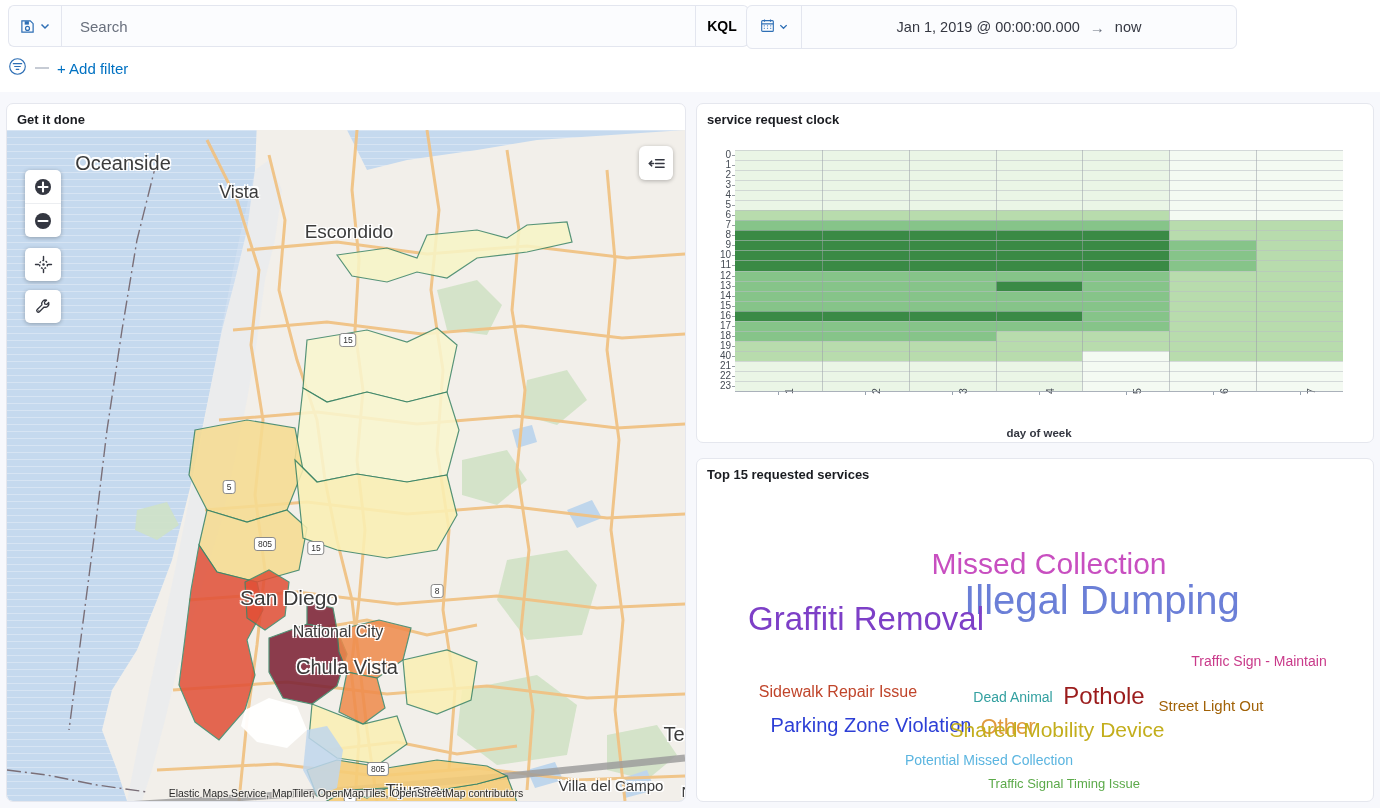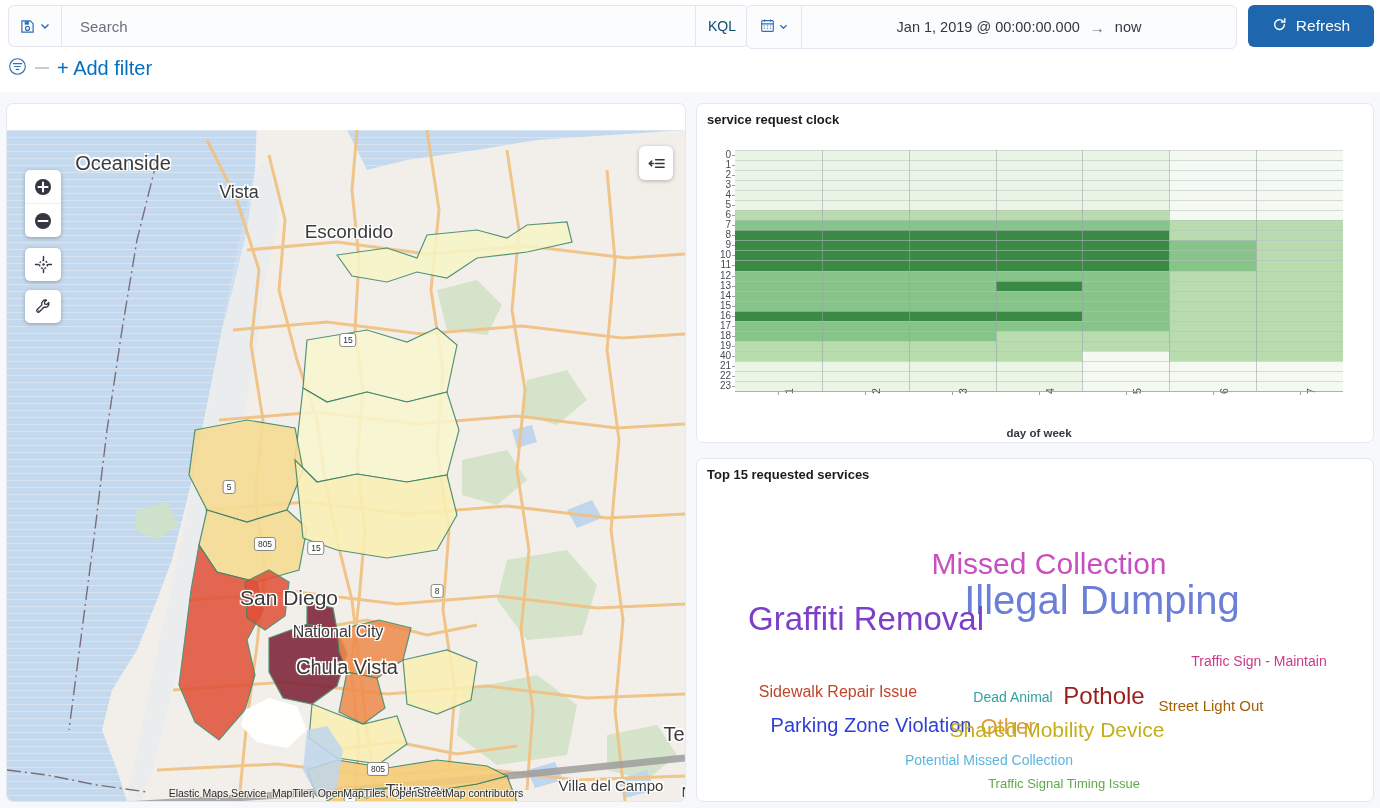--- a/index.html
+++ b/index.html
@@ -62,24 +62,25 @@
   }
   .search-field input::placeholder { color: #69707d; opacity: 1; }
   .kql-btn {
     width: 52px;
     border: 1px solid #e3e6ef;
     border-left: none;
     background: #fbfcfe;
     display: flex;
     align-items: center;
     justify-content: center;
-    color: #0c4a6e;
+    color: #000000;
     font-size: 14px;
     cursor: pointer;
     border-radius: 0 6px 6px 0;
+    font-weight: bold;
   }
   .date-picker-group {
     position: absolute;
     left: 746px; top: 5px;
     height: 42px;
     display: flex;
     align-items: stretch;
     border: 1px solid #e3e6ef;
     border-radius: 6px;
     background: #fbfcfe;
@@ -130,21 +131,21 @@
     gap: 8px;
     height: 24px;
   }
   .filter-dash {
     width: 14px;
     height: 1.5px;
     background: #c6cbd4;
   }
   .add-filter-link {
     color: #0071c2;
-    font-size: 20px;
+    font-size: 15px;
     cursor: pointer;
   }
 
   
   .panel {
     position: absolute;
     background: #ffffff;
     border: 1px solid #e5e7ee;
     border-radius: 7px;
     box-sizing: border-box;
@@ -384,43 +385,35 @@
         </svg>
       </span>
     </div>
     <div class="date-range">
       <span>Jan 1, 2019 @ 00:00:00.000</span>
       <span class="arrow">→</span>
       <span>now</span>
     </div>
   </div>
 
-  <button class="refresh-btn">
-    <span>
-      <svg width="15" height="15" viewBox="0 0 16 16" fill="none" stroke="#ffffff" stroke-width="1.5" stroke-linecap="round">
-        <path d="M13.2 8a5.2 5.2 0 1 1-1.6-3.7"></path>
-        <path d="M13.6 1.9v3.4h-3.4"></path>
-      </svg>
-    </span>
-    <span>Refresh</span>
-  </button>
 
   <div class="filter-row">
     <span>
       <svg width="19" height="19" viewBox="0 0 20 20" fill="none" stroke="#2e6fb5" stroke-width="1.2">
         <circle cx="10" cy="10" r="8.2"></circle>
         <path d="M5.6 7h8.8M7 10h6M8.6 13h2.8" stroke-linecap="round"></path>
       </svg>
     </span>
     <span class="filter-dash"></span>
     <span class="add-filter-link">+ Add filter</span>
   </div>
 </div>
 
 <div class="panel" id="map-panel">
+  <div class="panel-title">Get it done</div>
 
   <div class="map-canvas" id="map-canvas">
     <div class="ocean-wave"></div>
     <svg id="map-svg" width="678" height="671" viewBox="0 0 678 671" style="position:absolute;left:0;top:0;">
 
       <path d="M250,-10 L300,-10 L340,0 L360,40 L400,30 L470,20 L530,10 L678,0 L678,671 L120,671
                L110,640 L95,600 L105,560 L130,520 L150,470 L165,430 L175,390 L185,350
                L195,300 L205,250 L215,200 L228,150 L240,100 L248,40 Z" fill="#f2efea"></path>
 
       <path d="M248,40 L262,30 L275,60 L268,110 L258,150 L250,210 L240,270 L228,330 L215,390

